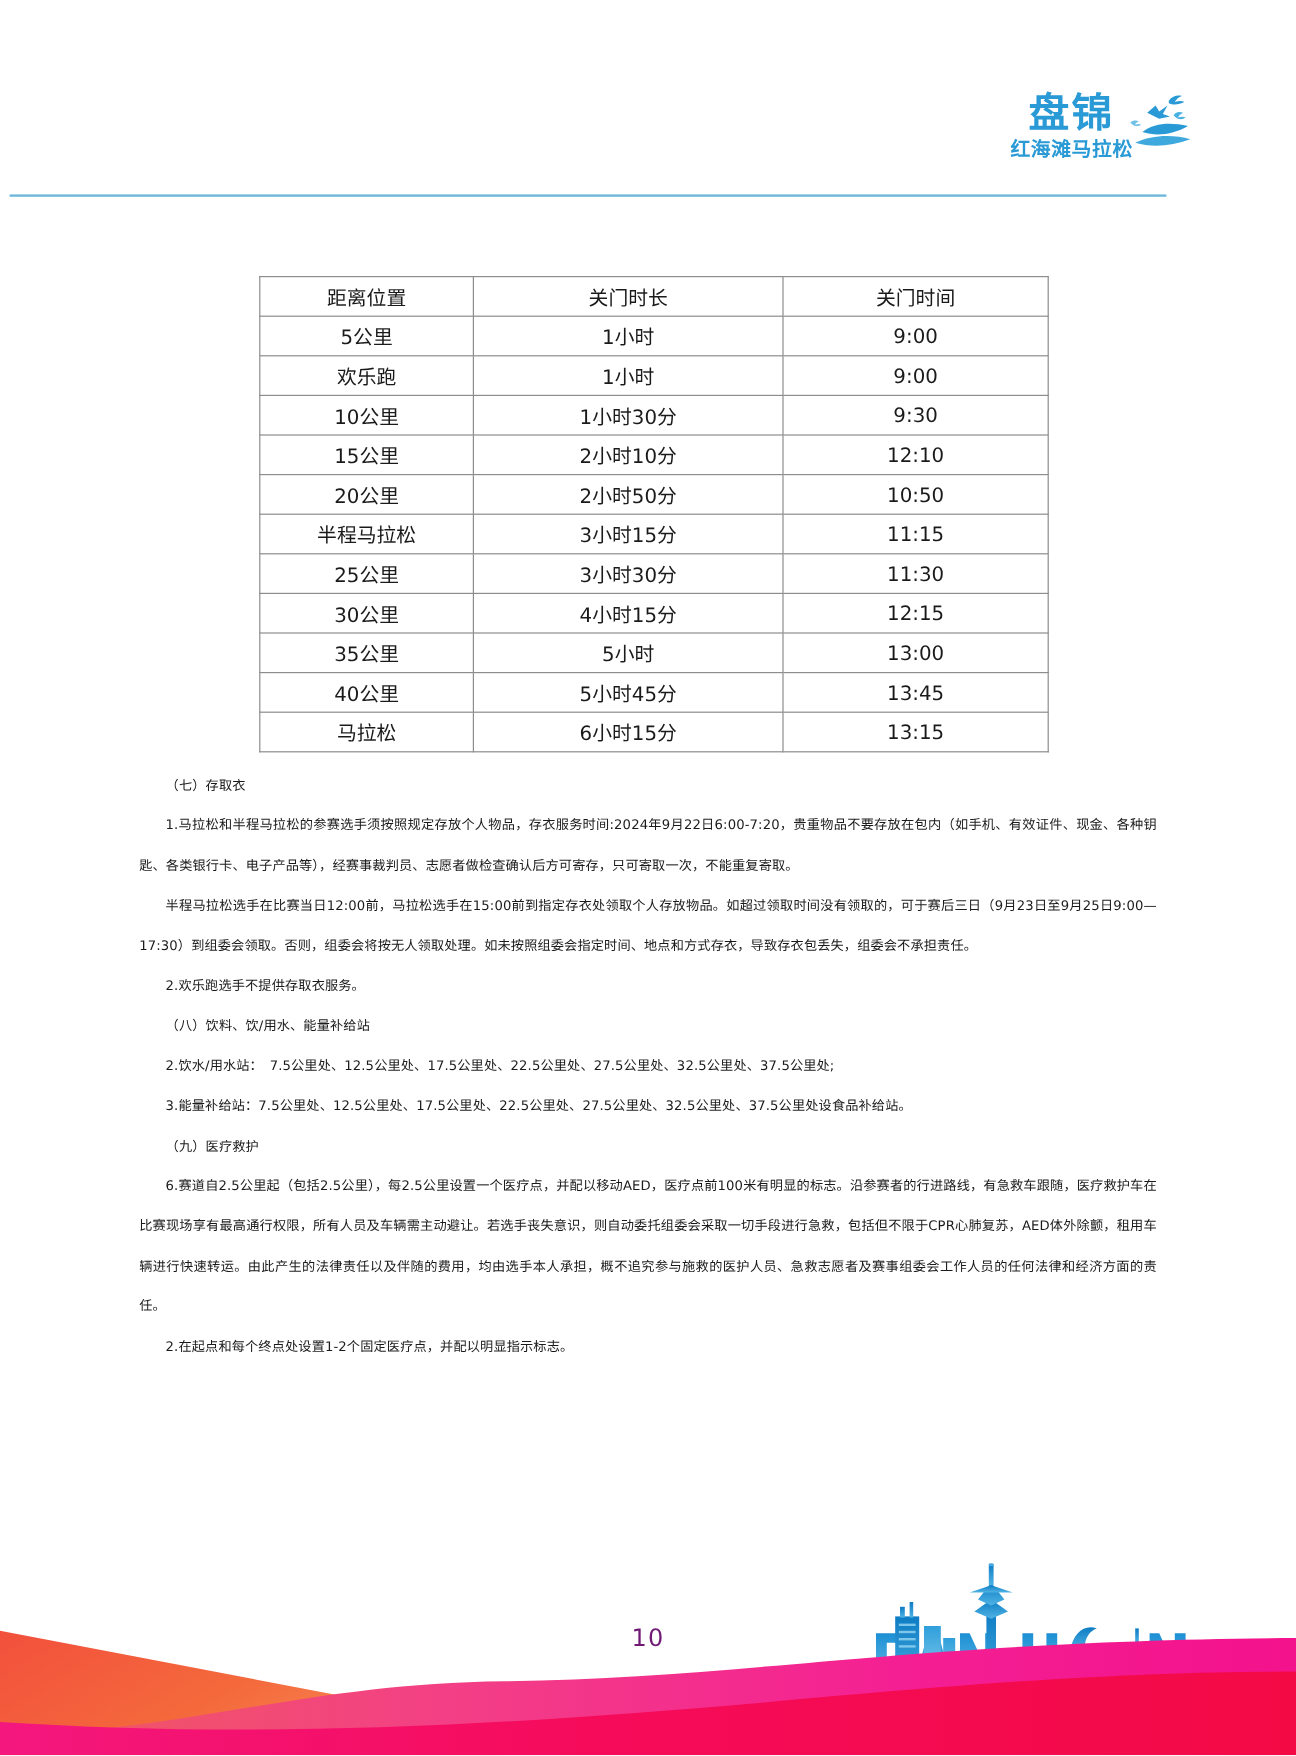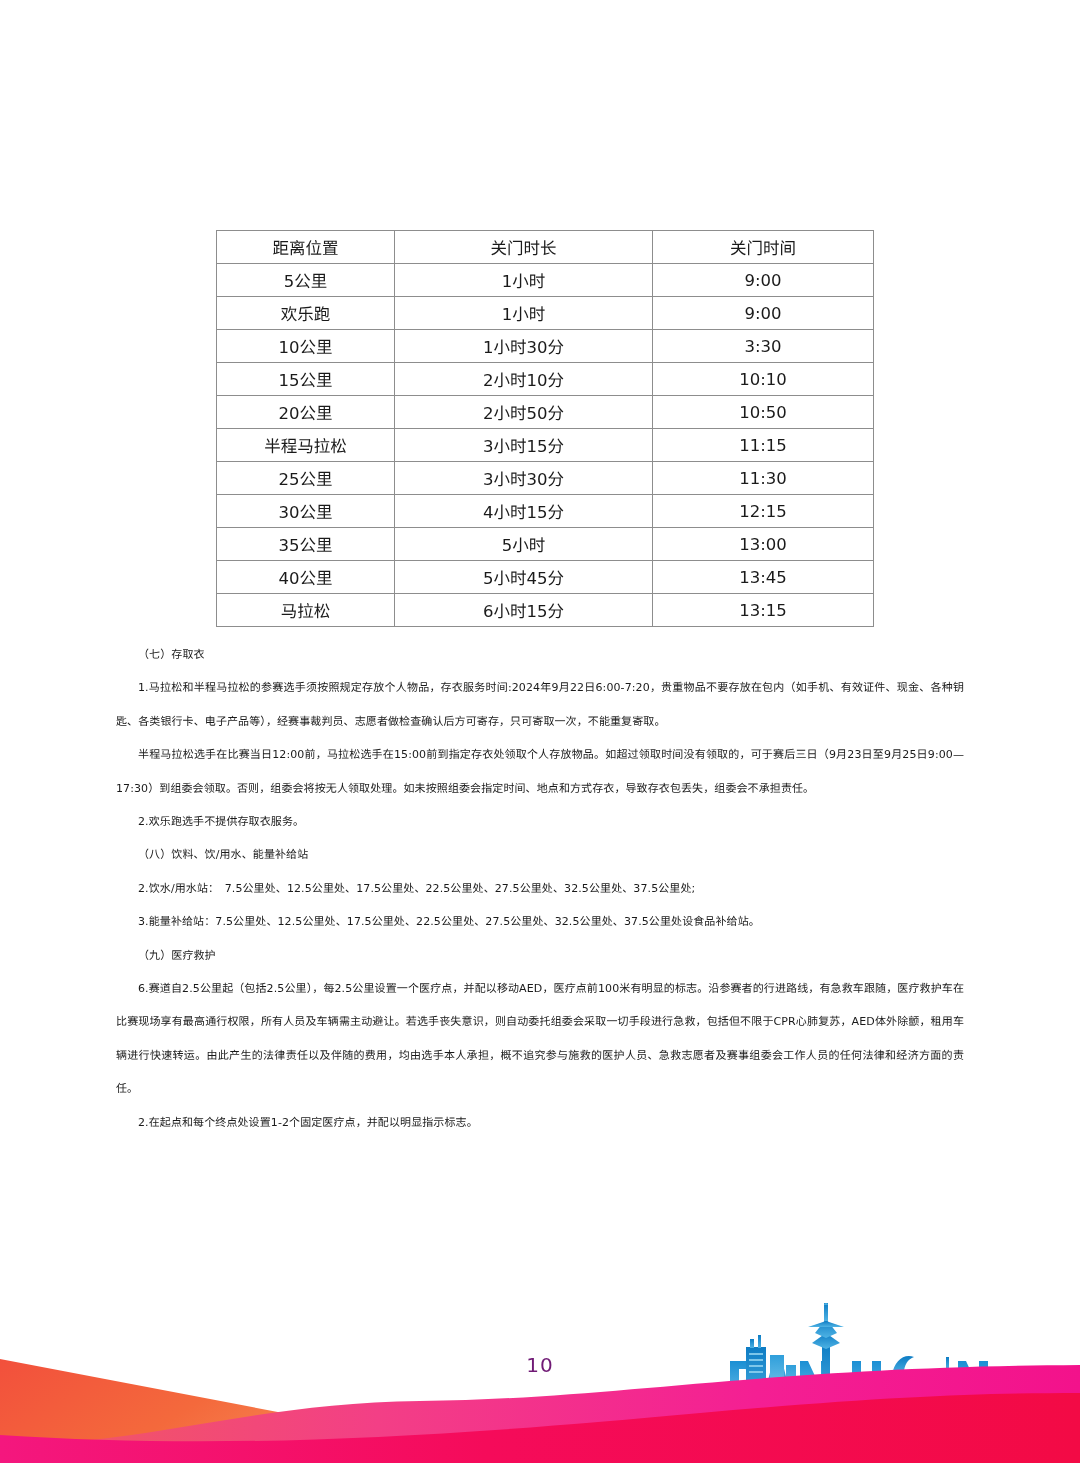--- a/index.html
+++ b/index.html
@@ -168,20 +168,38 @@
     width: 1080px;
     height: 110px;
     z-index: 5;
   }
 </style>
 </head>
 <body>
 
 <div class="page">
 
+  <div class="header">
+
+    <svg class="logo-art" viewBox="0 0 72 56">
+      <path d="M30 38 C40 30, 54 30, 68 33 C56 40, 42 42, 30 38 Z" fill="#2a9ad6"></path>
+      <path d="M24 47 C38 40, 56 40, 70 44 C54 50, 38 51, 24 47 Z" fill="#3fa9de"></path>
+      <path d="M34 22 l7 -6 l3 5 l7 -5 l-4 7 l6 2 l-9 2 z" fill="#2a9ad6"></path>
+      <path d="M52 12 c3 -4 7 -5 11 -4 c-3 1 -5 3 -6 5 c3 -1 6 -1 8 0 c-4 2 -9 3 -13 1 z" fill="#2a9ad6"></path>
+      <path d="M56 24 c2 -3 5 -3 8 -2 c-2 1 -4 2 -4 4 c2 -1 4 -1 6 0 c-3 2 -7 2 -10 -2 z" fill="#49b2e3"></path>
+      <path d="M20 30 c2 -2 5 -2 7 -1 c-2 1 -3 2 -3 3 c2 -1 3 -1 5 0 c-3 2 -7 1 -9 -2 z" fill="#6fc2e8"></path>
+    </svg>
+
+    <div class="logo-block">
+      <div class="logo-main">盘锦</div>
+      <div class="logo-sub">红海滩马拉松</div>
+    </div>
+
+    <div class="header-rule"></div>
+  </div>
 
   <table class="timing-table">
     <colgroup>
       <col class="col-a">
         <col class="col-b">
         <col class="col-c">
     </colgroup>
     <thead>
       <tr>
         <th>距离位置</th>
@@ -196,26 +214,26 @@
         <td>9:00</td>
       </tr>
       <tr>
         <td>欢乐跑</td>
         <td>1小时</td>
         <td>9:00</td>
       </tr>
       <tr>
         <td>10公里</td>
         <td>1小时30分</td>
-        <td>3:30</td>
+        <td>9:30</td>
       </tr>
       <tr>
         <td>15公里</td>
         <td>2小时10分</td>
-        <td>10:10</td>
+        <td>12:10</td>
       </tr>
       <tr>
         <td>20公里</td>
         <td>2小时50分</td>
         <td>10:50</td>
       </tr>
       <tr>
         <td>半程马拉松</td>
         <td>3小时15分</td>
         <td>11:15</td>

